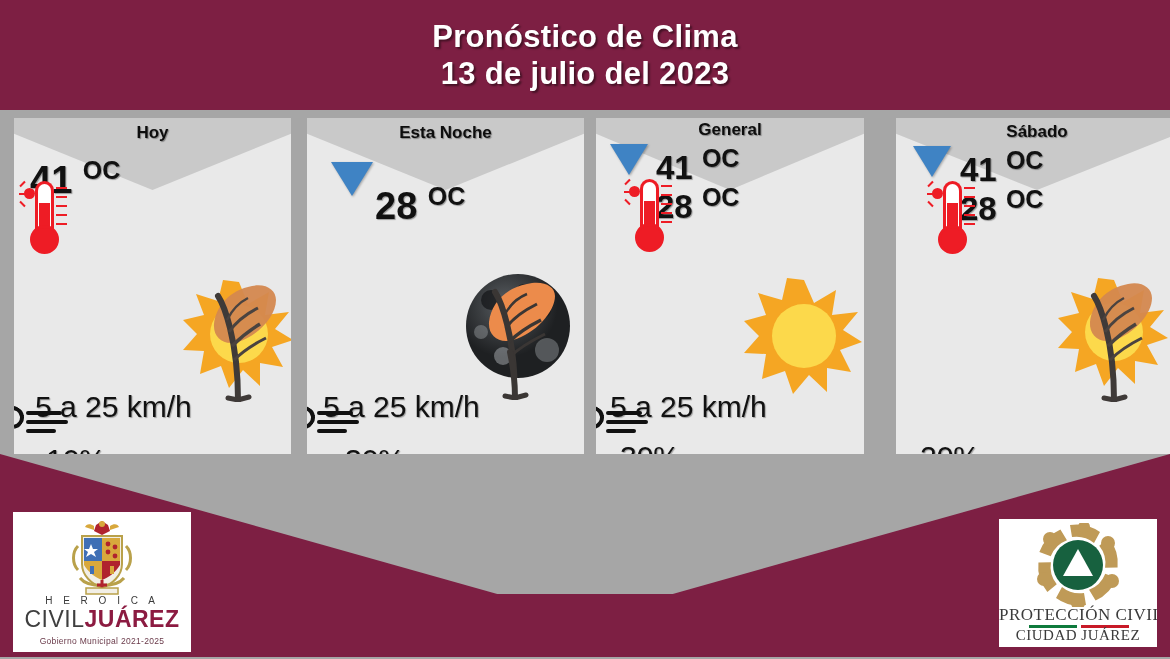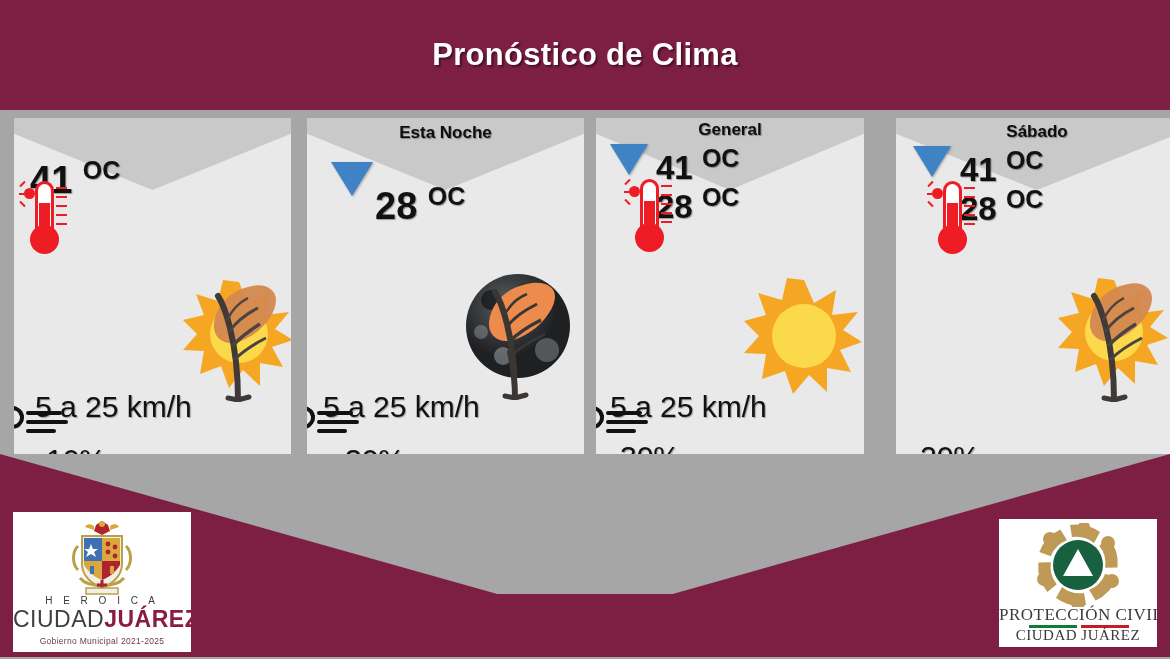--- a/index.html
+++ b/index.html
@@ -188,26 +188,28 @@
     font-size:15px;color:#3b3b3b;letter-spacing:.5px;white-space:nowrap;
   }
 </style>
 </head>
 <body>
 
 <div id="stage">
 
   <div class="header">
     <div class="line">Pronóstico de Clima</div>
+    <div class="line">13 de julio del 2023</div>
   </div>
 
   <div class="cards">
 
     <div class="card c0">
       <div class="chev"></div>
+      <div class="daytitle">Hoy</div>
       <div class="cbody">
 
         <div class="temprow" style="left:10px;top:40px;">
           <span class="ic">
             <span class="thermo">
               <span class="sunmark"></span>
               <span class="ray" style="top:4px;transform:rotate(-45deg);"></span>
               <span class="ray" style="top:14px;"></span>
               <span class="ray" style="top:24px;transform:rotate(45deg);"></span>
               <span class="tube"></span><span class="merc"></span><span class="bulb"></span>
@@ -517,21 +519,21 @@
         <path d="M50,48 L54,48 L54,56 L50,56 Z" fill="#d8a83c"></path>
 
         <path d="M18,28 C12,34 12,46 18,52" stroke="#b9a14a" stroke-width="3" fill="none"></path>
         <path d="M66,28 C72,34 72,46 66,52" stroke="#b9a14a" stroke-width="3" fill="none"></path>
         <path d="M20,60 C28,70 56,70 64,60" stroke="#b9a14a" stroke-width="3" fill="none"></path>
         <path d="M42,62 L42,74 M37,67 L47,67" stroke="#b0232e" stroke-width="3"></path>
         <path d="M26,70 L58,70 L58,76 L26,76 Z" fill="#f2efe6" stroke="#b9a14a" stroke-width="1.5"></path>
       </svg>
     </span>
     <div class="heroica">H E R O I C A</div>
-    <div class="cj"><span class="a">CIUDAD</span><span class="b">JUÁREZ</span></div>
+    <div class="cj"><span class="a">CIVIL</span><span class="b">JUÁREZ</span></div>
     <div class="gob">Gobierno Municipal 2021-2025</div>
   </div>
 
   <div class="logoR">
     <span class="emb">
       <svg width="96" height="84" viewBox="0 0 96 84">
         <g transform="translate(48,42)">
 
           <g fill="#bf9a57">
             <g>

